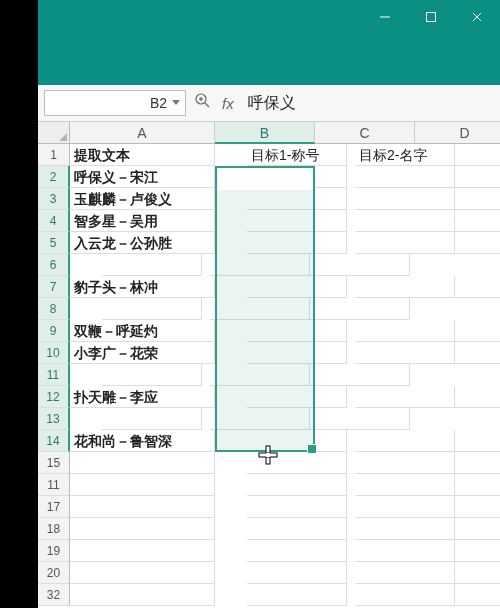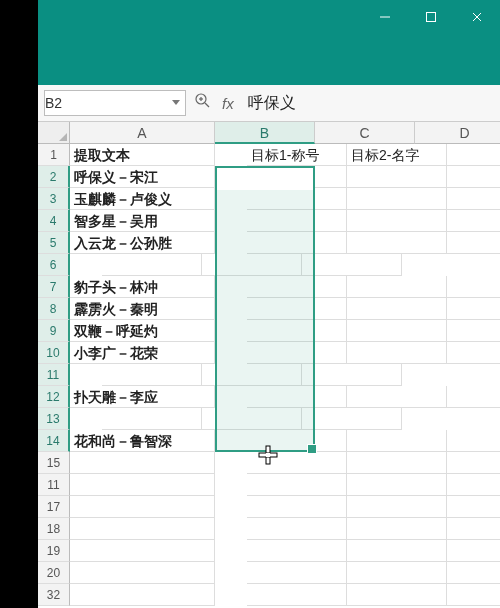--- a/index.html
+++ b/index.html
@@ -6,41 +6,41 @@
   .app-window{position:absolute;left:38px;top:0;width:462px;height:608px;background:#fff;box-shadow:0 0 8px rgba(0,0,0,.5);}
   
   .titlebar{height:33px;background:#0a8f82;display:flex;justify-content:flex-end;align-items:stretch;}
   .win-btn{width:46px;display:flex;align-items:center;justify-content:center;color:#fff;}
   .win-btn svg{stroke:#fff;stroke-width:1;fill:none;}
   
   .ribbon{height:52px;background:#0a8f82;}
   
   .fx-row{height:36px;background:#f7f7f7;border-bottom:1px solid #ccc;display:flex;align-items:center;padding:0 6px;gap:8px;}
   .name-box{width:140px;height:24px;border:1px solid #bdbdbd;display:flex;align-items:center;background:#fff;}
-  .name-box-label{flex:1;text-align:left;font-size:14px;color:#333;}
+  .name-box-label{flex:1;text-align:right;font-size:14px;color:#333;}
   .name-box-dd{width:18px;display:flex;align-items:center;justify-content:center;}
   .name-box-dd svg{stroke:#777;fill:#777;}
   .fx-icons{display:flex;align-items:center;gap:10px;color:#777;}
   .fx-icons svg{stroke:#666;fill:none;stroke-width:1.2;}
   .fx-input{flex:1;height:24px;border:none;background:transparent;font-size:16px;color:#222;padding:0 6px;outline:none;}
   
   .sheet{position:relative;overflow:hidden;}
   .corner{position:absolute;left:0;top:0;width:32px;height:22px;background:#eee;border-right:1px solid #bbb;border-bottom:1px solid #bbb;box-sizing:border-box;}
   .corner::after{content:"";position:absolute;right:2px;bottom:2px;border-left:8px solid transparent;border-bottom:8px solid #b5b5b5;}
   .col-headers{position:absolute;left:32px;top:0;height:22px;display:flex;}
   .col-headers div{border-right:1px solid #ccc;border-bottom:1px solid #bbb;box-sizing:border-box;background:#f3f3f3;text-align:center;font-size:14px;line-height:22px;color:#555;}
   .col-headers div.sel{background:#dfeee9;color:#2a7a6c;border-bottom:2px solid #2f9d84;position:relative;}
   .row-headers{position:absolute;left:0;top:22px;width:32px;}
   .row-headers div{height:22px;border-bottom:1px solid #ddd;border-right:1px solid #bbb;box-sizing:border-box;background:#f3f3f3;text-align:center;font-size:12px;line-height:22px;color:#555;}
   .row-headers div.sel{background:#dfeee9;color:#2a7a6c;border-right:2px solid #2f9d84;}
   .cells{position:absolute;left:32px;top:22px;}
   .cells .row{display:flex;height:22px;}
   .cells .cell{height:22px;box-sizing:border-box;border-right:1px solid #ddd;border-bottom:1px solid #ddd;font-size:14px;line-height:22px;padding:0 4px;color:#222;white-space:nowrap;overflow:hidden;background:#fff;}
   
-  .cA{width:145px;font-weight:bold;} .cB{width:100px;margin-left:32px;} .cC{width:100px;} .cD{width:100px;}
+  .cA{width:145px;font-weight:bold;} .cB{width:100px;margin-left:32px;} .cC{width:100px;margin-left:8px;} .cD{width:100px;}
   
   .selection{position:absolute;left:145px;top:22px;width:100px;height:286px;border:2px solid #2f9d84;box-sizing:border-box;pointer-events:none;background:rgba(47,157,132,0.10);}
   .selection .active{position:absolute;left:0;top:0;right:0;height:22px;background:#fff;}
   .selection .handle{position:absolute;right:-4px;bottom:-4px;width:8px;height:8px;background:#2f9d84;border:1px solid #fff;}
   
   .cursor-cross{position:absolute;pointer-events:none;}
   .cursor-cross svg{display:block;}
 </style>
 </head>
 <body>
@@ -161,21 +161,20 @@
           <div class="cell cC"></div>
           <div class="cell cD"></div>
         </div>
         <div class="row">
           <div class="cell cA">豹子头－林冲</div>
           <div class="cell cB"></div>
           <div class="cell cC"></div>
           <div class="cell cD"></div>
         </div>
         <div class="row">
-          <div class="cell cA">霹雳火－秦明</div>
           <div class="cell cB"></div>
           <div class="cell cC"></div>
           <div class="cell cD"></div>
         </div>
         <div class="row">
           <div class="cell cA">双鞭－呼延灼</div>
           <div class="cell cB"></div>
           <div class="cell cC"></div>
           <div class="cell cD"></div>
         </div>

